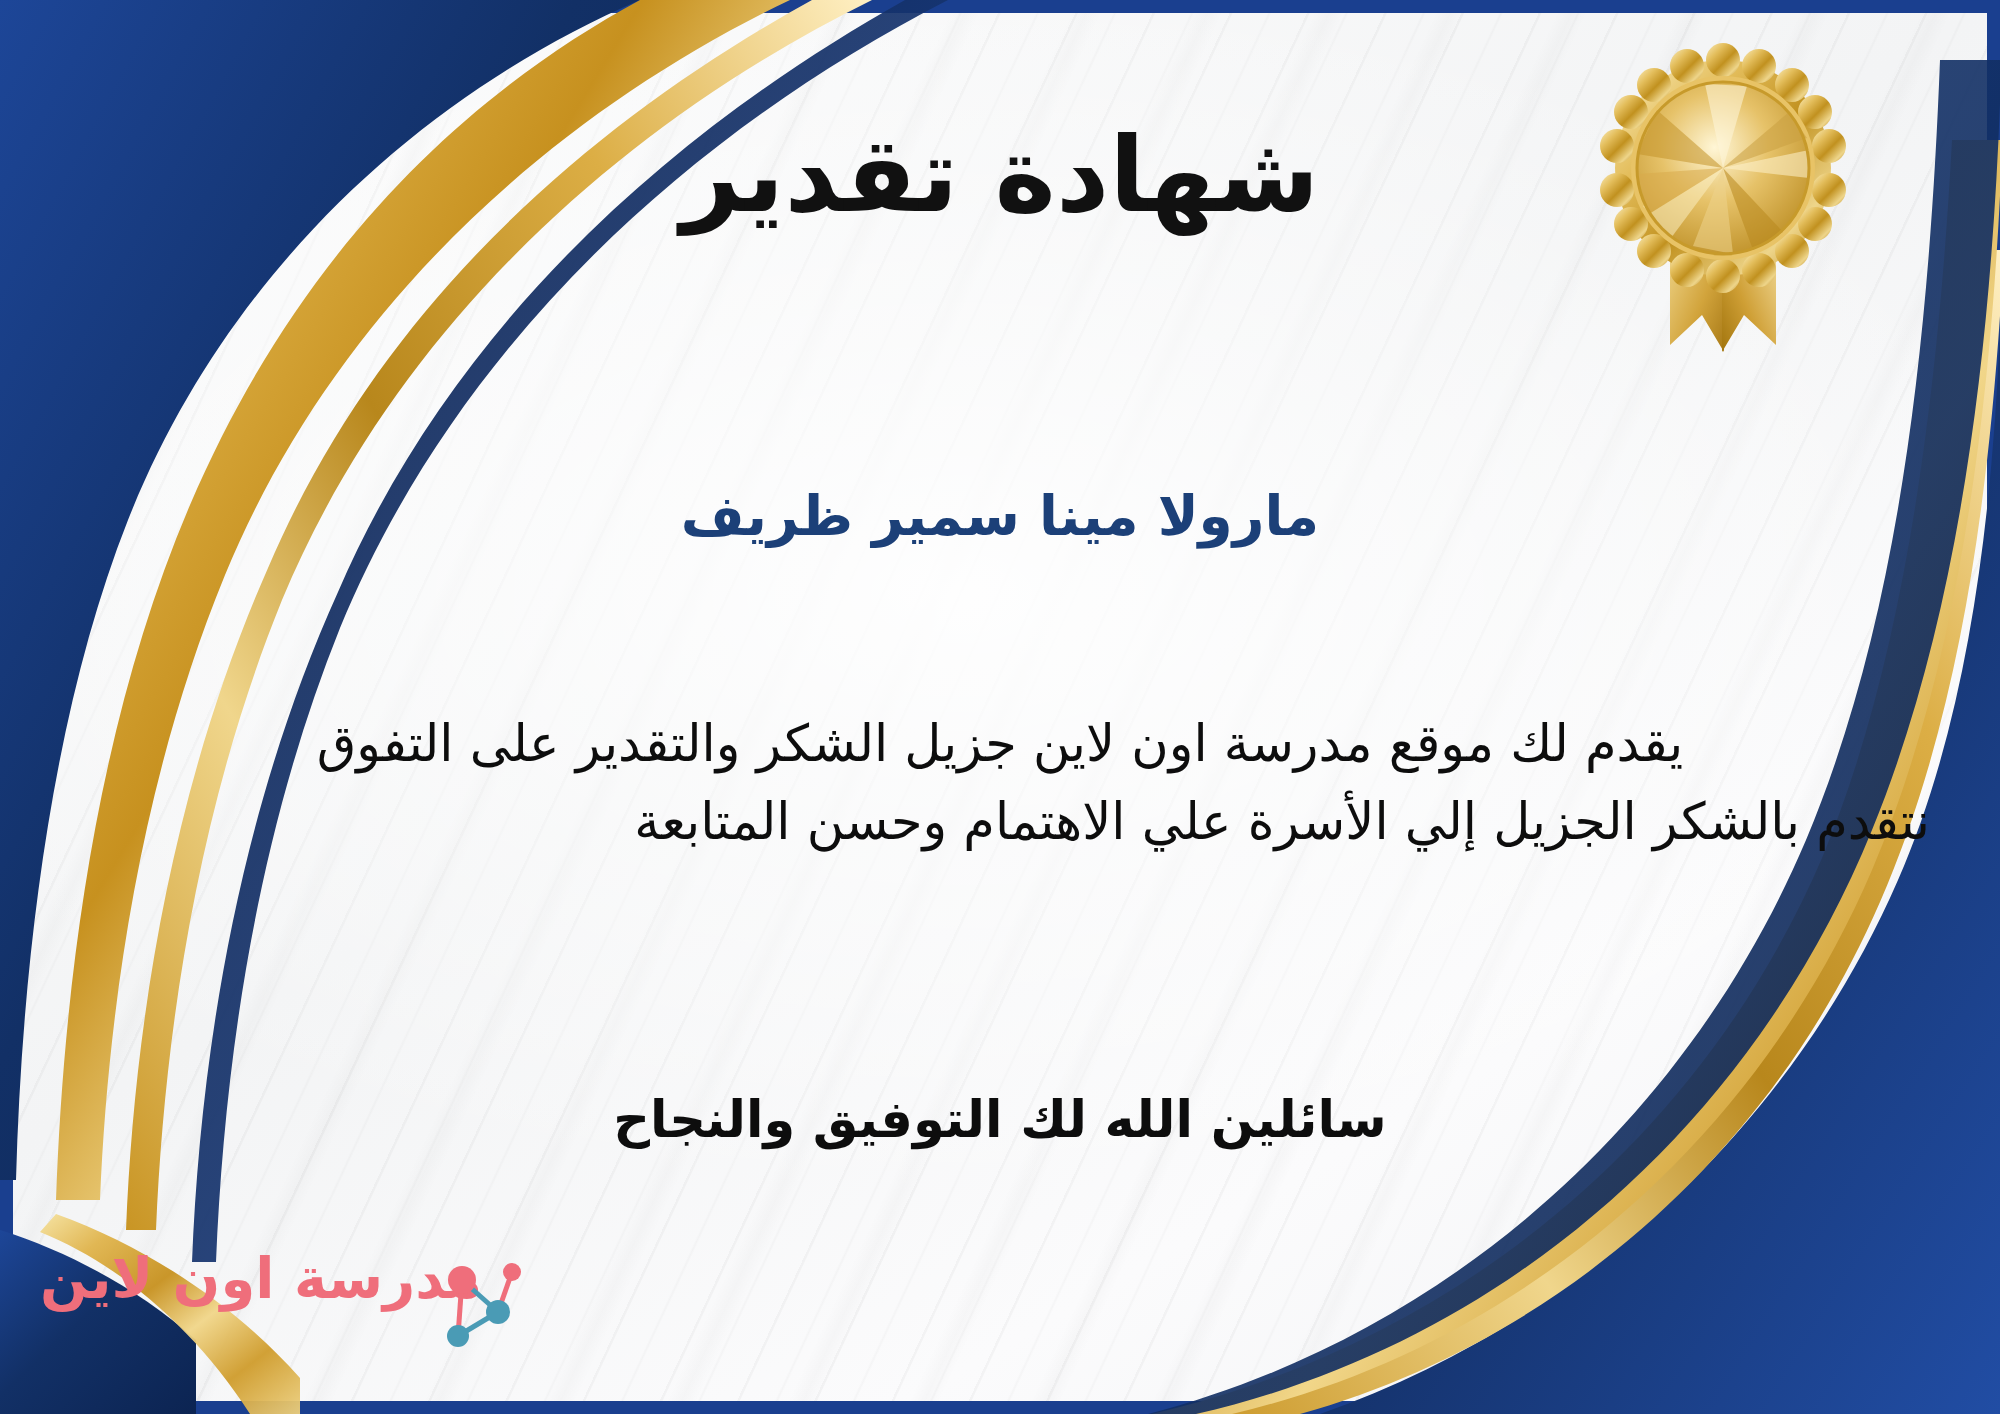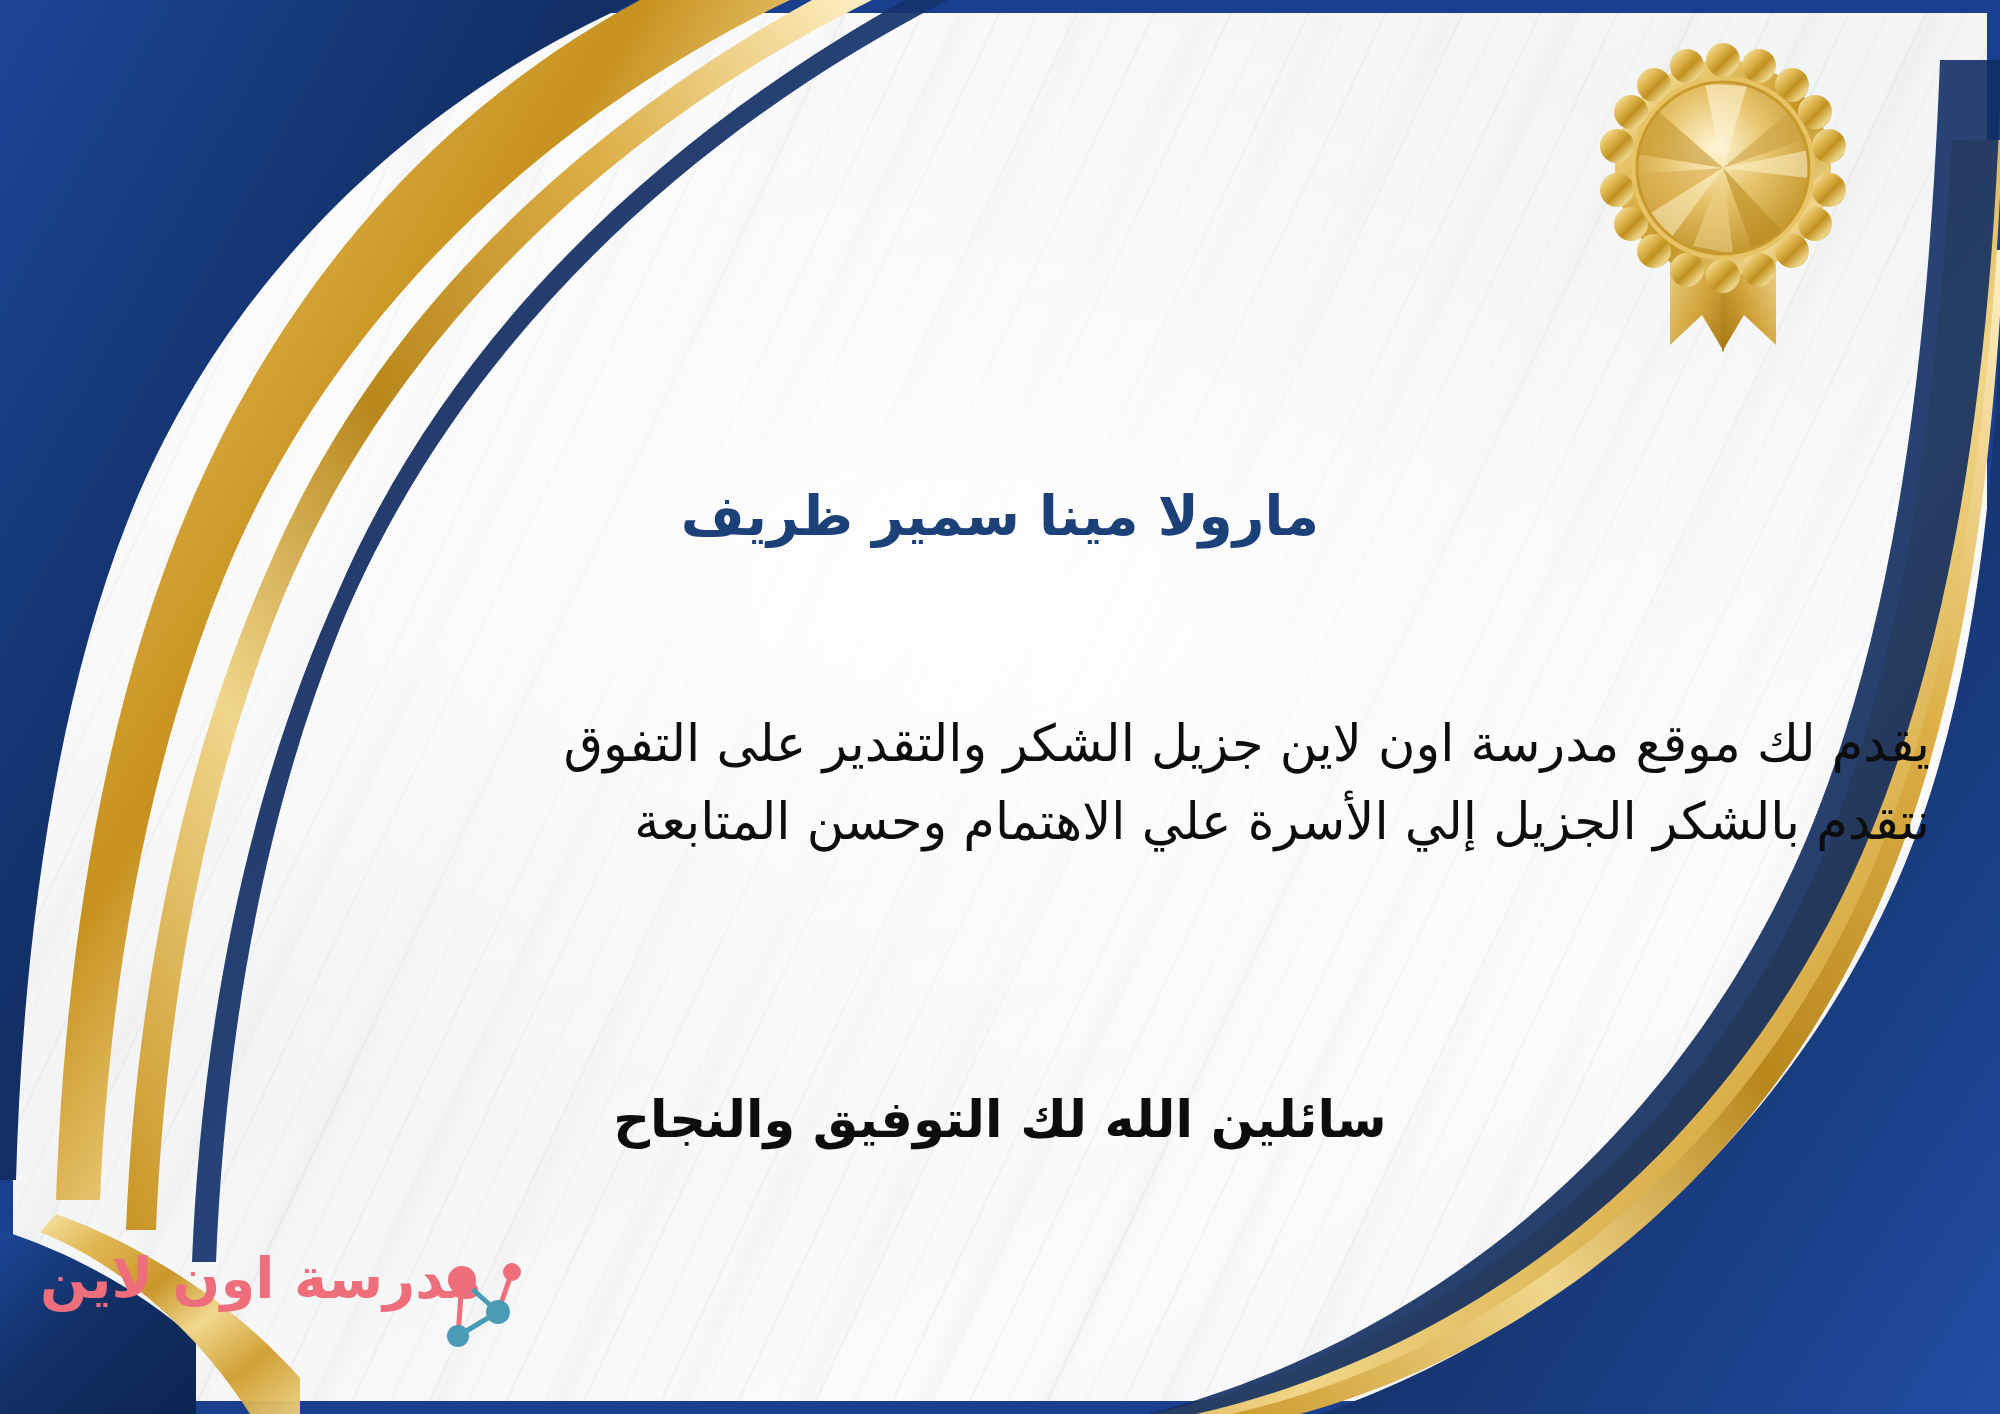--- a/index.html
+++ b/index.html
@@ -70,21 +70,21 @@
     position:absolute;
     top:705px;left:70px;right:70px;
   }
   .body-line{
     font-size:51px;
     color:#0d0d0d;
     line-height:1.52;
     font-weight:400;
     white-space:nowrap;
   }
-  .body-line.l1{text-align:right;}
+  .body-line.l1{text-align:center;}
   .body-line.l2{text-align:center;}
   .body-line.l3{text-align:right;}
 
   .score{
     color:#1c4078;
     font-weight:700;
     padding:0 18px;
   }
   .gap{display:inline-block;width:46px;}
 
@@ -260,20 +260,21 @@
         <path d="M0,0 L66,-56 L84,-30 Z" fill="#caa041"></path>
         <path d="M0,0 L-74,46 L-86,6 Z" fill="#d9ab4c"></path>
         <path d="M0,0 L10,86 L-30,78 Z" fill="#eed38c"></path>
       </g>
       <circle cx="0" cy="0" r="86" fill="none" stroke="#c79a2b" stroke-width="3"></circle>
     </g>
   </svg>
 
   <div class="content">
 
+    <div class="cert-title">شهادة تقدير</div>
 
     <div class="recipient-name">مارولا مينا سمير ظريف</div>
 
     <div class="body-block">
       <div class="body-line l1">يقدم لك موقع مدرسة اون لاين جزيل الشكر  والتقدير على التفوق</div>
 
 
       <div class="body-line l3">نتقدم  بالشكر الجزيل إلي الأسرة علي الاهتمام وحسن المتابعة</div>
     </div>
 

